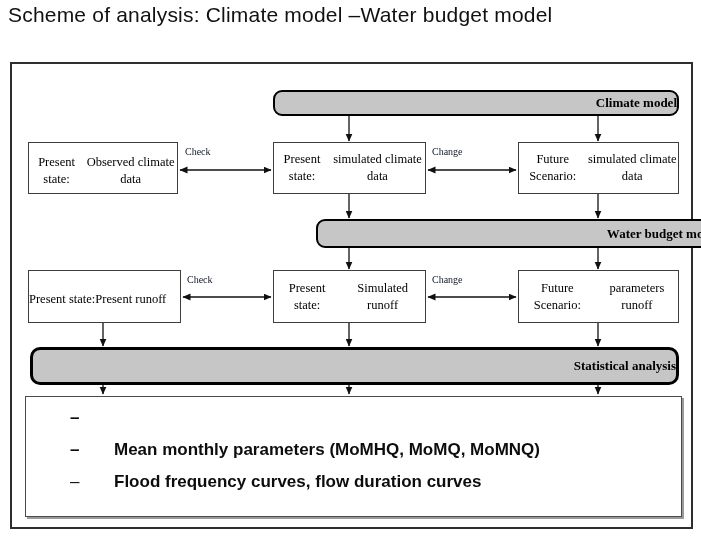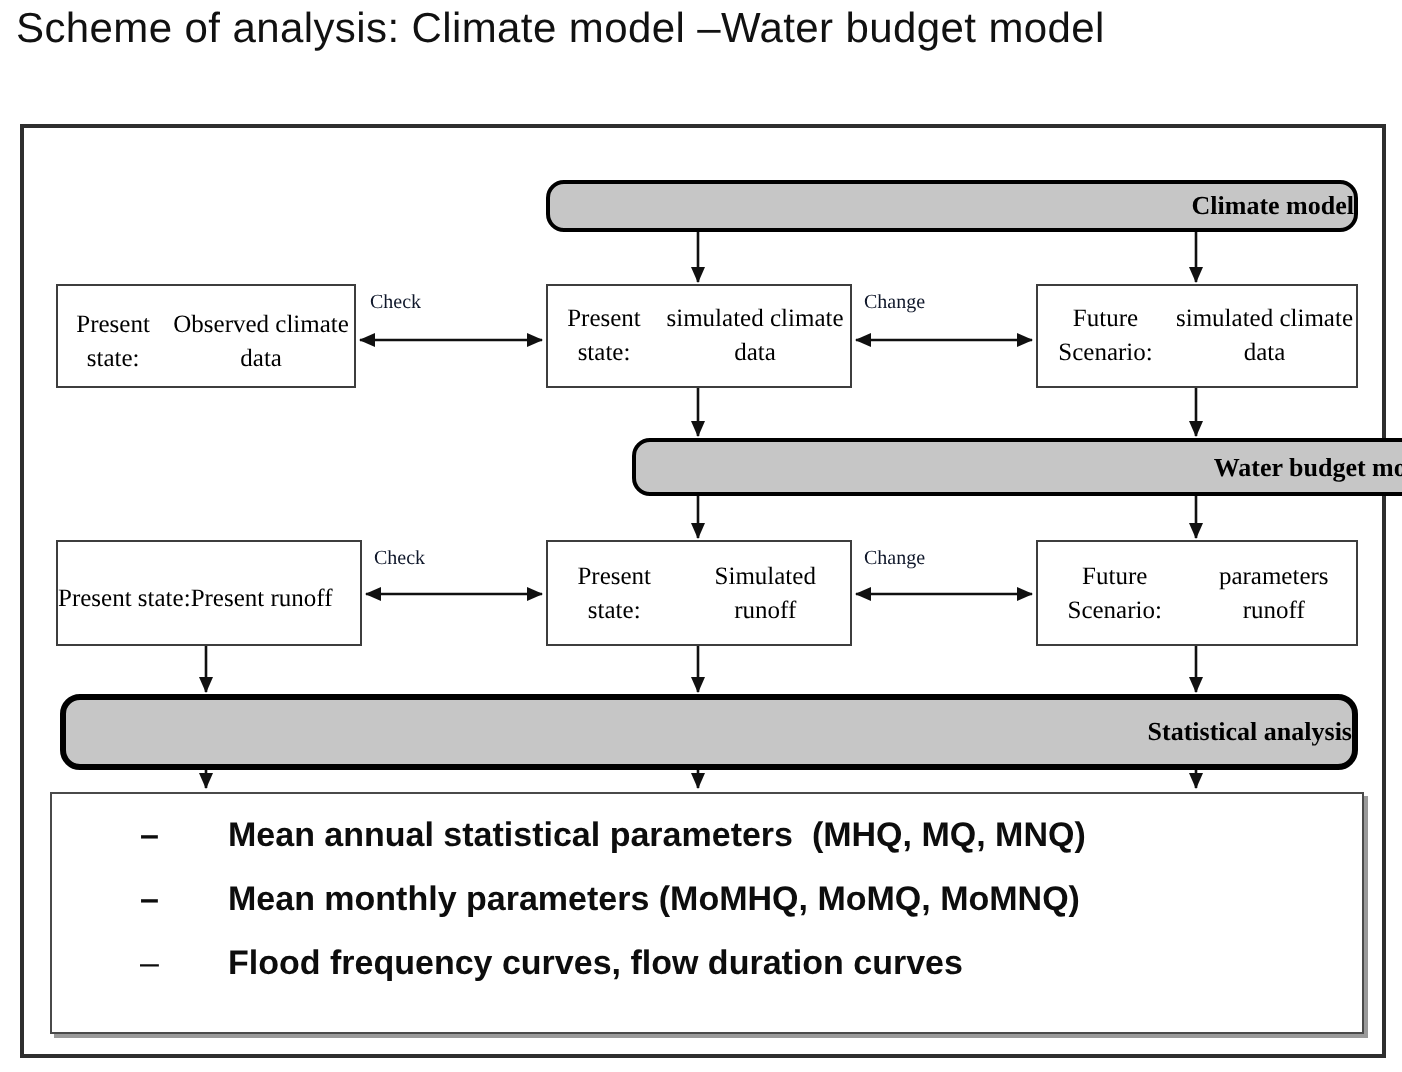--- a/index.html
+++ b/index.html
@@ -198,21 +198,20 @@
       <span>Future Scenario:</span>
       <span>parameters runoff</span>
     </div>
 
     <div class="rel-label" style="left:175px; top:210px;">Check</div>
     <div class="rel-label" style="left:420px; top:210px;">Change</div>
 
     <div class="result-box">
       <div class="result-item">
         <span class="bullet">–</span>
-        <span class="txt">Mean annual statistical parameters  (MHQ, MQ, MNQ)</span>
       </div>
       <div class="result-item">
         <span class="bullet">–</span>
         <span class="txt">Mean monthly parameters (MoMHQ, MoMQ, MoMNQ)</span>
       </div>
       <div class="result-item">
         <span class="bullet">–</span>
         <span class="txt">Flood frequency curves, flow duration curves</span>
       </div>
     </div>

